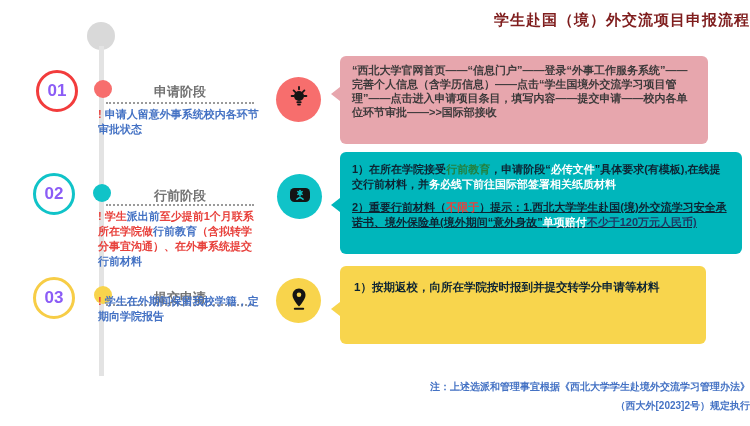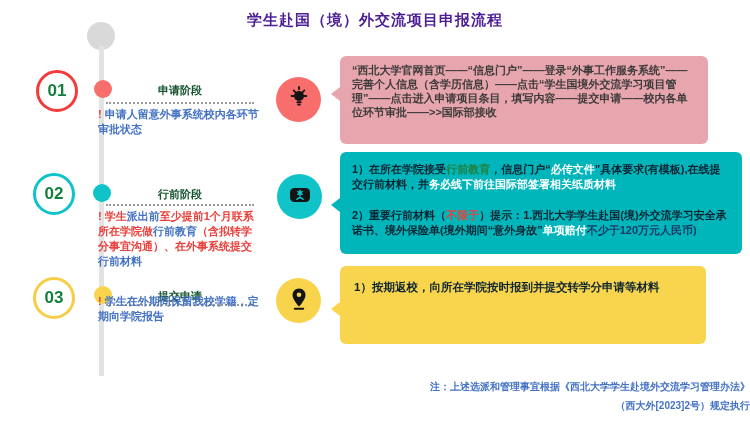--- a/index.html
+++ b/index.html
@@ -1,40 +1,40 @@
 <!DOCTYPE html>
 <html><head>
 <meta charset="utf-8">
 <style>
   html,body{margin:0;padding:0;}
   body{
     width:750px;height:426px;position:relative;background:#ffffff;
     font-family:"Liberation Sans","DejaVu Sans",sans-serif;overflow:hidden;
   }
   .title{
-    position:absolute;top:11px;left:0;width:100%;text-align:center;margin:0;
-    font-size:15px;font-weight:bold;color:#4c1d95;letter-spacing:1px;
+    position:absolute;top:11px;left:0;width:100%;text-align:right;margin:0;
+    font-size:15px;font-weight:bold;color:#7f1d1d;letter-spacing:1px;
   }
   
   .tl-line{position:absolute;left:99px;top:46px;width:5px;height:330px;background:#e3e3e3;}
   .tl-cap{position:absolute;left:87px;top:22px;width:28px;height:28px;border-radius:50%;background:#d9d9d9;}
   
   .num{position:absolute;width:36px;height:36px;border-radius:50%;border:3px solid #000;background:#fff;
-       display:flex;align-items:center;justify-content:center;font-size:17px;font-weight:bold;color:#15803d;}
+       display:flex;align-items:center;justify-content:center;font-size:17px;font-weight:bold;color:#8b5cf6;}
   .num.s1{left:36px;top:70px;border-color:#f23c3c;}
   .num.s2{left:33px;top:173px;border-color:#10c3c8;text-align:center;}
   .num.s3{left:33px;top:277px;border-color:#f7cd46;}
   
   .dot{position:absolute;width:18px;height:18px;border-radius:50%;}
   .dot.s1{left:94px;top:80px;background:#f76e6d;}
   .dot.s2{left:93px;top:184px;background:#10c3c8;}
   .dot.s3{left:94px;top:286px;background:#f8d44c;}
   
   .stage-name{position:absolute;left:106px;width:148px;text-align:center;
-              font-size:11px;font-weight:bold;color:#14532d;}
+              font-size:13px;font-weight:bold;color:#737373;}
   .stage-name.s1{top:83px;}  .stage-name.s2{top:187px;} .stage-name.s3{top:289px;}
   .dotline{position:absolute;left:106px;width:148px;border-top:2px dotted #9a9a9a;height:0;}
   .dotline.s1{top:102px;} .dotline.s2{top:204px;} .dotline.s3{top:304px;}
   .warn{position:absolute;left:98px;width:164px;text-align:left;
         font-size:11px;font-weight:bold;line-height:15px;}
   .warn.s1{top:107px;} .warn.s2{top:209px;} .warn.s3{top:294px;}
   
   .icon-circle{position:absolute;width:45px;height:45px;border-radius:50%;
                display:flex;align-items:center;justify-content:center;}
   .icon-circle.s1{left:276px;top:77px;background:#f76e6d;}
@@ -43,21 +43,21 @@
   
   .bubble{position:absolute;left:340px;border-radius:6px;font-weight:bold;}
   .bubble p{margin:0;}
   .bubble .pointer{position:absolute;left:-9px;width:0;height:0;border-style:solid;
                    border-width:7px 9px 7px 0;}
   .bubble.s1{top:56px;width:344px;height:74px;background:#e7a6ad;color:#3d3a3b;
              padding:7px 12px;font-size:11px;line-height:14px;}
   .bubble.s1 .pointer{top:31px;border-color:transparent #e7a6ad transparent transparent;}
   .bubble.s2{top:152px;width:378px;height:82px;background:#00b6bb;color:#0d2433;
              padding:10px 12px;font-size:11px;line-height:15px;}
-  .bubble.s2 p + p{margin-top:16px;}
+  .bubble.s2 p + p{margin-top:8px;text-decoration:underline;}
   .bubble.s2 .pointer{top:46px;border-color:transparent #00b6bb transparent transparent;}
   .bubble.s3{top:266px;width:338px;height:50px;background:#f8d54d;color:#253038;
              padding:14px;font-size:11.5px;line-height:15px;
              display:flex;flex-direction:column;justify-content:space-between;}
   .bubble.s3 .pointer{top:36px;border-color:transparent #f8d54d transparent transparent;}
   
   .seg-red{color:#e8413c;}
   .seg-blue{color:#4472c4;}
   .seg-ink{color:#3d3a3b;}
   .seg-dark{color:#0d2433;}
@@ -119,21 +119,21 @@
         <line x1="13" y1="8.6" x2="13" y2="13.4"></line>
         <line x1="10.9" y1="9.6" x2="15.1" y2="12.4"></line>
         <line x1="15.1" y1="9.6" x2="10.9" y2="12.4"></line>
       </g>
       <path d="M10 17.2 L13 15.2 L16 17.2" stroke="#10c3c8" stroke-width="1.6" fill="none" stroke-linecap="round"></path>
     </svg>
   </span>
 </div>
 <div class="bubble s2">
   <span class="pointer"></span>
-  <p><span class="seg-dark">1）在所在学院接受</span><span class="seg-green">行前教育</span><span class="seg-dark">，信息门户“</span><span class="seg-white">必传文件</span><span class="seg-dark">”具体要求(有模板),在线提交行前材料，并</span><span class="seg-white">务必线下前往国际部签署相关纸质材料</span></p>
+  <p><span class="seg-dark">1）在所在学院接受</span><span class="seg-green">行前教育</span><span class="seg-dark">，申请阶段“</span><span class="seg-white">必传文件</span><span class="seg-dark">”具体要求(有模板),在线提交行前材料，并</span><span class="seg-white">务必线下前往国际部签署相关纸质材料</span></p>
   <p><span class="seg-dark">2）重要行前材料（</span><span class="seg-red">不限于</span><span class="seg-dark">）提示：1.西北大学学生赴国(境)外交流学习安全承诺书、境外保险单(境外期间“意外身故”</span><span class="seg-white">单项赔付</span><span class="seg-navy">不少于120万元人民币)</span></p>
 </div>
 
 <div class="num s3">
     <span>03</span>
   </div>
 <div class="dot s3"></div>
 <div class="stage-name s3">提交申请</div>
 <div class="dotline s3"></div>
 <div class="warn s3"><span class="seg-red">! </span><span class="seg-blue">学生在外期间保留我校学籍，定期向学院报告</span></div>

